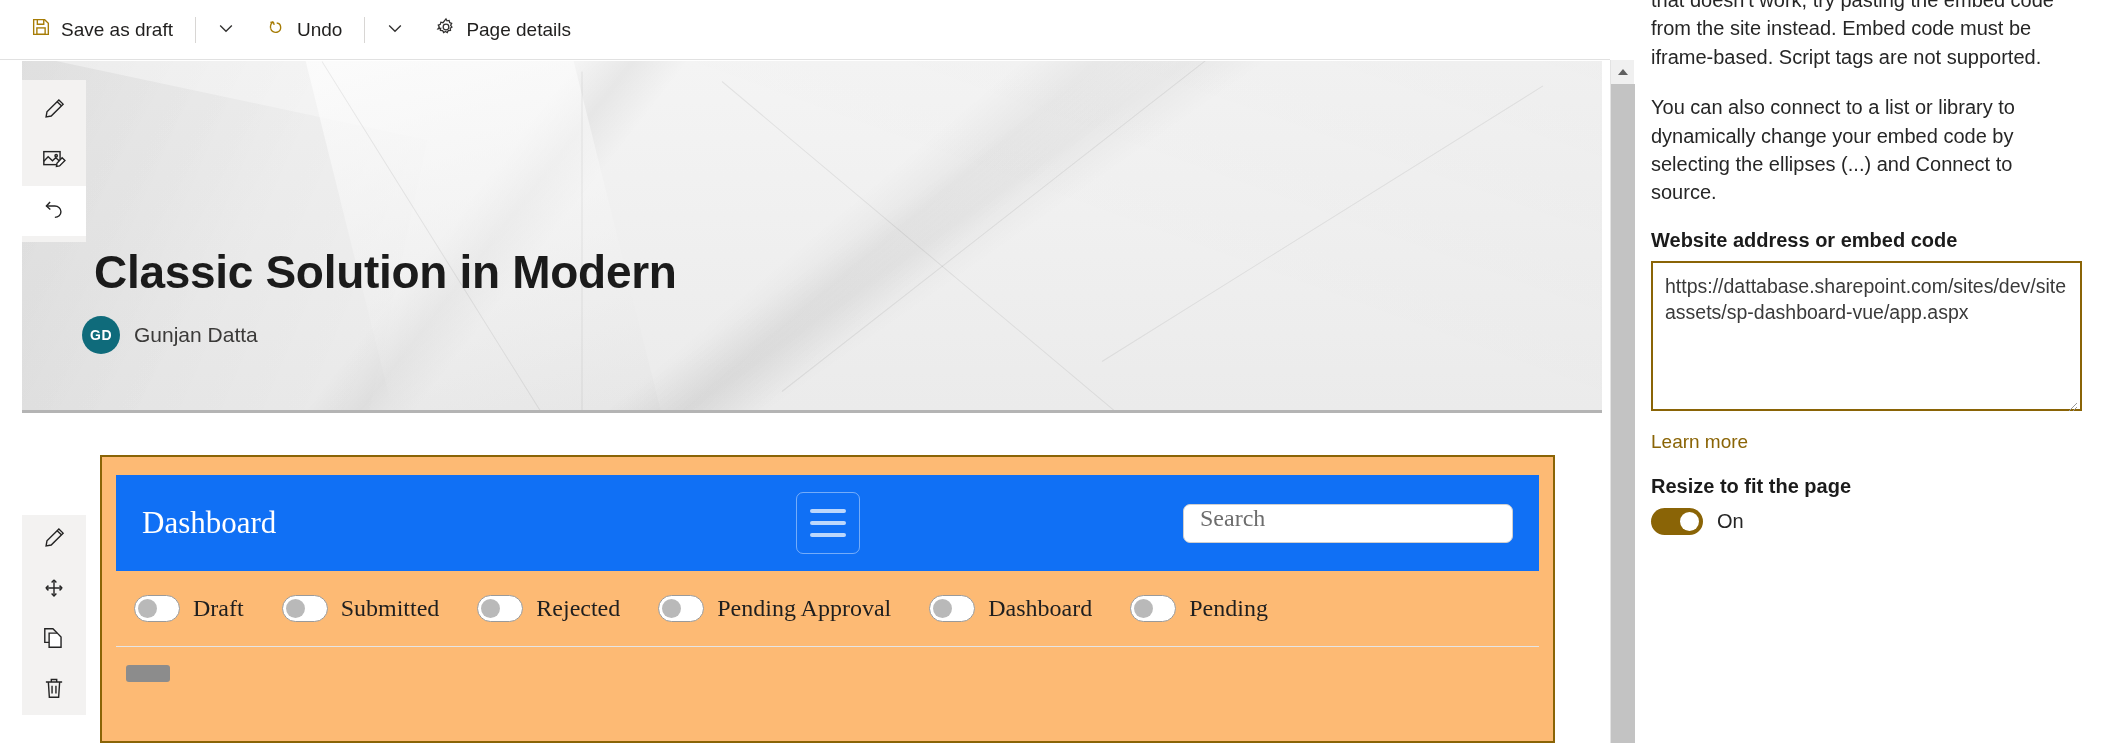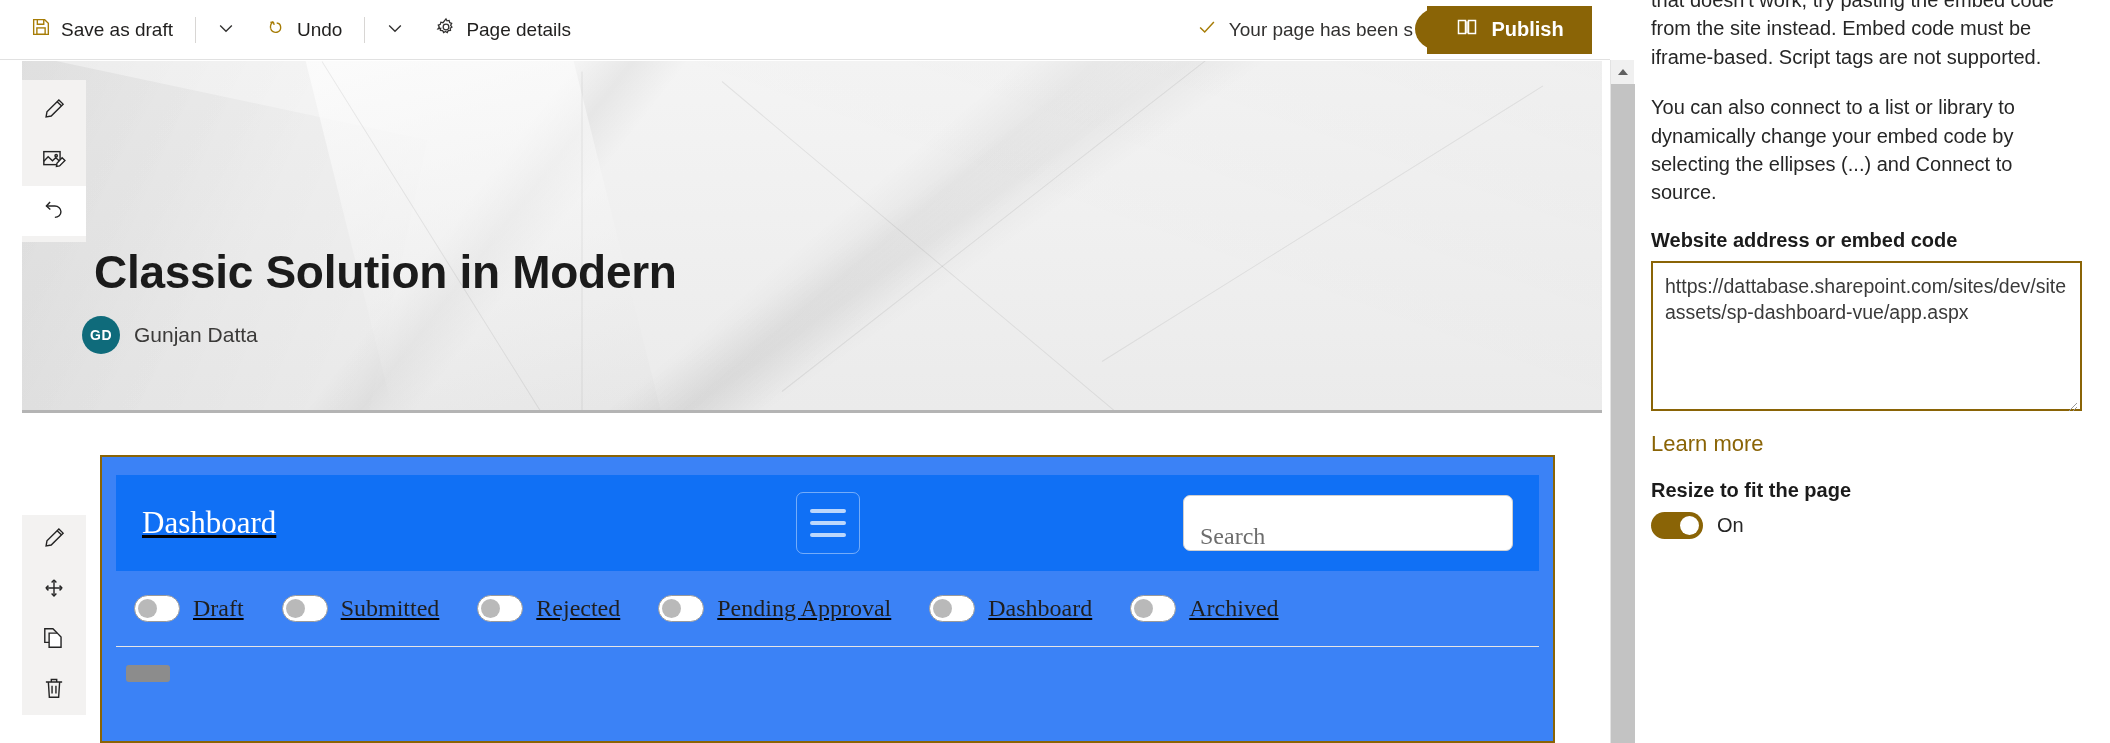--- a/index.html
+++ b/index.html
@@ -139,23 +139,22 @@
     position: absolute; left: 22px; top: 455px;
     width: 64px; background: #f3f2f1;
     display: flex; flex-direction: column; align-items: center;
     z-index: 20;
   }
 
   .webpart {
     position: absolute; left: 100px; top: 395px;
     width: 1455px; height: 288px;
     border: 2px solid #8a6406;
-    background: #3b82f6;
+    background: #fdba74;
     overflow: hidden;
-    text-decoration: underline;
   }
   .dash-header {
     margin: 18px 14px 0 14px;
     height: 96px;
     background: #1070f5;
     display: flex; align-items: center;
     padding: 0 26px;
     position: relative;
   }
   .dash-title {
@@ -168,23 +167,23 @@
     border: 1px solid rgba(255,255,255,0.42); border-radius: 7px;
     display: flex; flex-direction: column; align-items: center; justify-content: center;
     gap: 8px; cursor: pointer;
   }
   .hamburger span {
     display: block; width: 36px; height: 4px; border-radius: 2px;
     background: rgba(255,255,255,0.72);
   }
   .search-box {
     position: absolute; right: 26px;
-    width: 330px; height: 56px;
+    width: 330px; height: 39px;
     background: #ffffff; border: 1px solid #cfcfcf; border-radius: 7px;
-    display: flex; align-items: flex-end; padding: 0 16px;
+    display: flex; align-items: flex-start; padding: 0 16px;
   }
   .search-box span {
     font-family: "Liberation Serif", serif;
     font-size: 24px; color: #6d6d6d;
   }
 
   .filter-row {
     margin: 0 14px; height: 76px;
     border-bottom: 1px solid #e6e6e6;
     display: flex; align-items: center; gap: 0; padding-left: 18px;
@@ -261,21 +260,21 @@
     font-size: 19.5px; line-height: 1.35; color: #3a3a3a;
     resize: none; outline: none; overflow: hidden;
     position: relative;
   }
   .ta-grip {
     position: absolute; right: 4px; bottom: 3px;
     width: 12px; height: 12px; pointer-events: none;
   }
   .pp-link {
     display: inline-block; margin-top: 16px;
-    font-size: 22px; color: #8a6406; cursor: pointer;
+    font-size: 19px; color: #8a6406; cursor: pointer;
     text-decoration: none;
   }
   .pp-toggle-label {
     font-size: 20px; font-weight: bold; color: #1b1b1b;
     margin-top: 22px; margin-bottom: 10px;
   }
   .pp-toggle-row { display: flex; align-items: center; gap: 14px; }
   .pp-switch {
     width: 52px; height: 27px; border-radius: 14px;
     background: #8a6406; position: relative; cursor: pointer;
@@ -344,43 +343,20 @@
         <span>
           <svg width="22" height="22" viewBox="0 0 24 24" fill="none" stroke="#323130" stroke-width="1.4">
             <circle cx="12" cy="12" r="3.1"></circle>
             <path d="M12 3.2l1.1 2.1 2.3-.5 .6 2.3 2.2.9-1.1 2.1 1.4 1.9-1.9 1.4.3 2.3-2.4.2-1.1 2.1-2-1.2-2 1.2-1.1-2.1-2.4-.2.3-2.3L3.3 14l1.4-1.9L3.6 10l2.2-.9.6-2.3 2.3.5z"></path>
           </svg>
         </span>
         <span>Page details</span>
       </div>
     </div>
 
-    <div class="cb-right">
-      <div class="status-msg">
-        <span>
-          <svg width="22" height="22" viewBox="0 0 24 24" fill="none" stroke="#a67c06" stroke-width="1.6">
-            <path d="M4.5 12.5l5 5 10-11"></path>
-          </svg>
-        </span>
-        <span>Your page has been s</span>
-      </div>
-
-      <div class="callout-blob"></div>
-
-      <div class="publish-btn">
-        <span>
-          <svg width="24" height="24" viewBox="0 0 24 24" fill="none" stroke="#ffffff" stroke-width="1.5">
-            <path d="M3.5 5.5h7v13h-7z"></path>
-            <path d="M13.5 5.5h7v13h-7z"></path>
-            <path d="M12 6.2v12"></path>
-          </svg>
-        </span>
-        <span>Publish</span>
-      </div>
-    </div>
   </div>
 
   <div class="canvas">
 
     <div class="hero">
       <div class="hero-shade1"></div>
       <div class="hero-shade2"></div>
       <div class="hero-line" style="left:300px; top:0; width:700px; transform:rotate(58deg);"></div>
       <div class="hero-line" style="left:700px; top:20px; width:620px; transform:rotate(40deg);"></div>
       <div class="hero-line" style="left:760px; top:330px; width:700px; transform:rotate(-38deg);"></div>
@@ -504,21 +480,21 @@
         <div class="filter-item">
           <div class="switch">
               <div class="knob"></div>
             </div>
           <div class="filter-label">Dashboard</div>
         </div>
         <div class="filter-item">
           <div class="switch">
               <div class="knob"></div>
             </div>
-          <div class="filter-label">Archived</div>
+          <div class="filter-label">Pending</div>
         </div>
       </div>
 
       <div class="table-wrap">
         <div class="row-chip"></div>
       </div>
 
     </div>
   </div>
 

